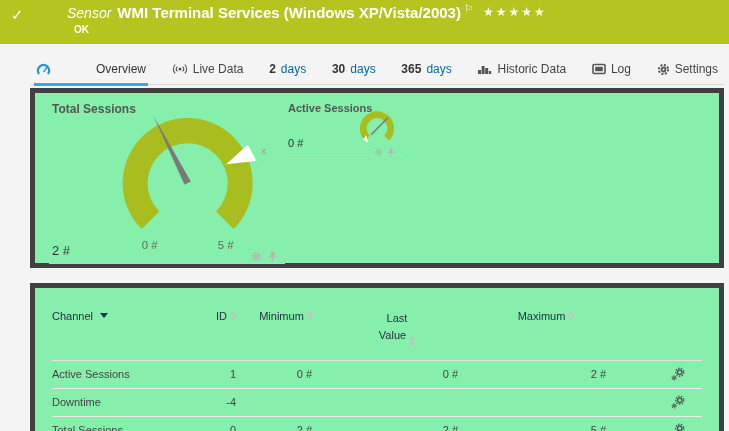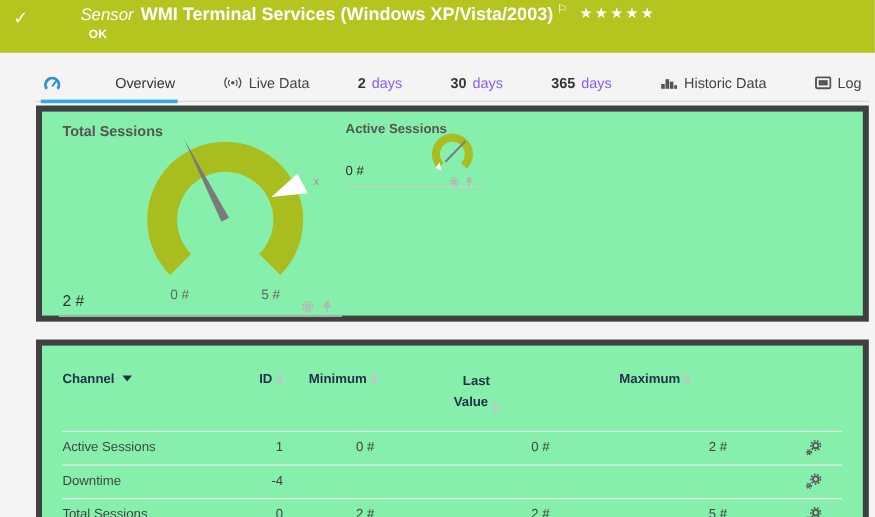--- a/index.html
+++ b/index.html
@@ -19,21 +19,21 @@
   .status-ok { position:absolute; left:39px; top:24px; font-size:10px; font-weight:bold;margin-left:35px; }
 
   
   .tabbar { position:absolute; left:30px; top:54px; width:694px; height:31px;
     display:flex; justify-content:space-between; align-items:flex-end;
     border-bottom:1px solid #d6d6d6; padding:0 4px; }
   .tab { display:flex; align-items:center; gap:5px; font-size:12px; color:#444;
     padding:4px 2px 8px 2px; cursor:pointer; white-space:nowrap; }
   .tab.active { border-bottom:3px solid #38a9e0; margin-bottom:-2px; padding-bottom:7px; color:#333;gap:45px; }
   .tab .num { font-weight:bold; color:#333; }
-  .tab .days { color:#8b5cf6; }
+  .tab .days { color:#0369a1; }
   .tab svg { display:block; }
 
   
   .panel { position:absolute; background:#86efac; border:5px solid #404040; }
   .panel1 { left:30px; top:88px; width:694px; height:180px; }
   .panel2 { left:30px; top:283px; width:694px; height:160px; }
 
   .block-title { font-size:12px; font-weight:bold; color:#555; }
   .p1-title { position:absolute; left:17px; top:9px; }
 
@@ -47,21 +47,21 @@
   .ab-value { position:absolute; left:0; top:38px; font-size:11px; color:#333; }
   .ab-gauge { position:absolute; left:62px; top:6px; }
   .ab-underline { position:absolute; left:0; top:56px; width:116px; height:1px; background:#ccc; }
   .ab-icons { position:absolute; left:86px; top:44px; display:flex; gap:4px; align-items:center; }
 
   
   .ctable { position:absolute; left:17px; right:17px; top:12px; }
   .trow { display:grid; grid-template-columns:150px 48px 72px 150px 148px 1fr;
     align-items:center; }
   .thead { border-bottom:1px solid #e4e4e4; padding:10px 0 14px 0; align-items:start; }
-  .th { font-size:11px; font-weight:bold; color:#223048; display:flex; align-items:flex-start; gap:3px; }
+  .th { font-size:11px; font-weight:normal; color:#223048; display:flex; align-items:flex-start; gap:3px; }
   .th.right { justify-content:center; }
   .th.center { justify-content:center; text-align:center; }
   .th .wrapcell { width:42px; text-align:center; line-height:1.5; }
   .caret-down { width:0; height:0; border-left:4px solid transparent; border-right:4px solid transparent;
     border-top:5px solid #223048; display:inline-block; margin-left:4px; margin-top:3px; }
   .sort { display:inline-flex; flex-direction:column; gap:2px; margin-top:1px; }
   .sort i { width:0; height:0; border-left:3.5px solid transparent; border-right:3.5px solid transparent; display:block; }
   .sort .up { border-bottom:4px solid #c3c3c3; }
   .sort .dn { border-top:4px solid #c3c3c3; }
   .datarow { height:28px; border-bottom:1px solid #ececec; font-size:11px; color:#444; }
@@ -128,20 +128,29 @@
   </div>
   <div class="tab">
     <span>
       <svg width="14" height="12" viewBox="0 0 14 12">
           <rect x="1" y="1.5" width="12" height="9" rx="1" fill="none" stroke="#555" stroke-width="1.6"></rect>
           <rect x="3.2" y="3.8" width="7.6" height="4.4" fill="#555"></rect>
         </svg>
     </span>
     <span>Log</span>
   </div>
+  <div class="tab">
+    <span>
+      <svg width="13" height="13" viewBox="0 0 13 13">
+          <circle cx="6.5" cy="6.5" r="2" fill="none" stroke="#555" stroke-width="1.8"></circle>
+          <circle cx="6.5" cy="6.5" r="4.6" fill="none" stroke="#555" stroke-width="2" stroke-dasharray="2 1.6"></circle>
+        </svg>
+    </span>
+    <span>Settings</span>
+  </div>
 </div>
 
 <div class="panel panel1">
   <div class="block-title p1-title">Total Sessions</div>
 
   <svg class="main-gauge" width="182" height="152" viewBox="0 0 168 140">
     <path d="M37.6 114.4 A60 60 0 1 1 122.4 114.4 L106.2 98.2 A37 37 0 1 0 53.8 98.2 Z" fill="#a9bd1e"></path>
     <polygon points="143.5,51.5 135.5,36.5 115.5,54.5" fill="#ffffff"></polygon>
     <text x="148" y="45" font-size="9" fill="#9a9a9a">x</text>
     <polygon points="82.9,70.5 77.1,73.5 48.2,9.6" fill="#7a7a7a"></polygon>

